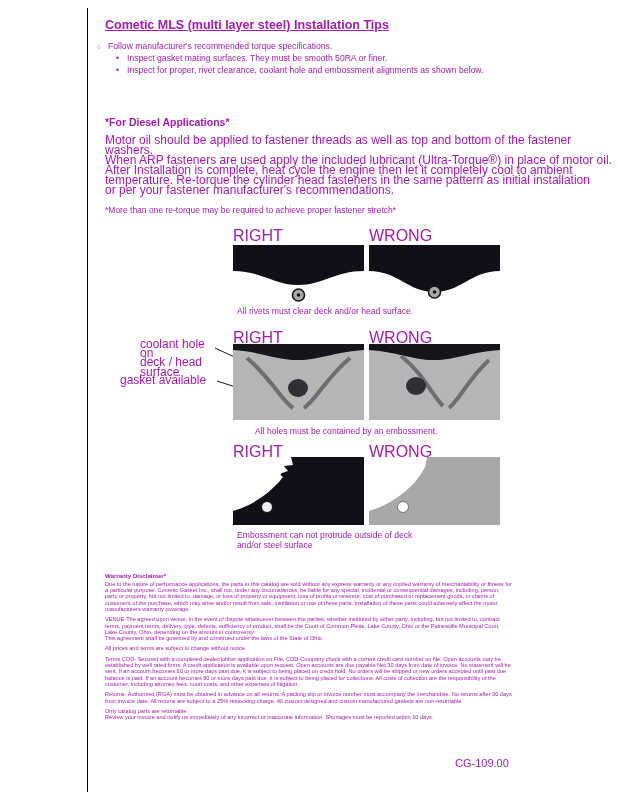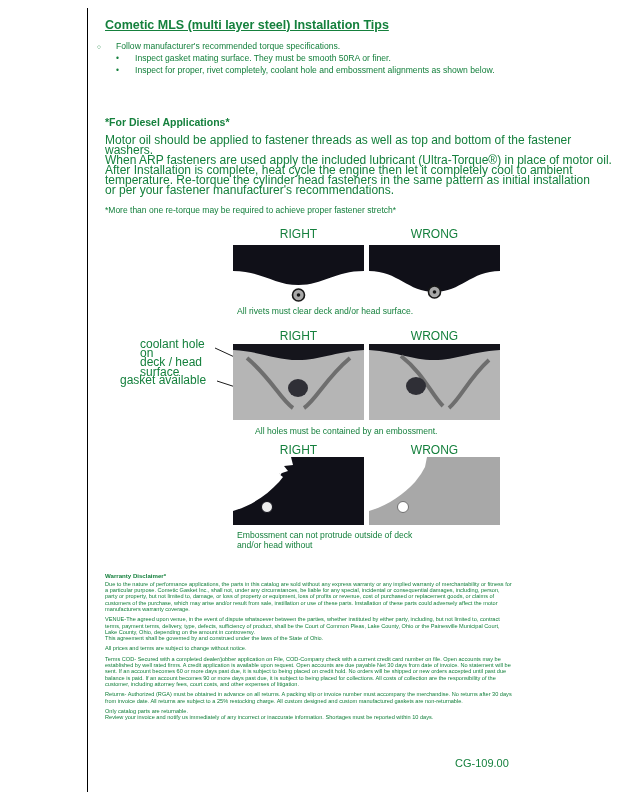--- a/index.html
+++ b/index.html
@@ -1,36 +1,36 @@
 <!DOCTYPE html>
 <html><head>
 <meta charset="utf-8">
 <style>
   * { margin:0; padding:0; box-sizing:border-box; }
   html,body { background:#ffffff; }
   .page { position:relative; width:618px; height:800px; background:#ffffff;
-          font-family:"Liberation Sans", sans-serif; color:#15803d; overflow:hidden; }
+          font-family:"Liberation Sans", sans-serif; color:#a21caf; overflow:hidden; }
   .abs { position:absolute; }
   .vline { left:87px; top:8px; width:1px; height:784px; background:#000; }
 
   .title { left:105px; top:18px; font-size:12.5px; font-weight:bold; text-decoration:underline; }
 
   .tips { left:97px; top:42px; width:460px; }
-  .brow { display:flex; gap:12px; font-size:8.6px; line-height:9.2px; margin-bottom:2.8px; align-items:flex-start; }
+  .brow { display:flex; gap:4px; font-size:8.6px; line-height:9.2px; margin-bottom:2.8px; align-items:flex-start; }
   .b  { display:inline-block; width:7px; font-size:6.5px; line-height:9.2px; }
   .sub { margin-left:19px; }
   .sb { display:inline-block; width:7px; font-size:8.5px; line-height:9.2px; }
 
   .diesel-h { left:105px; top:116px; font-size:10.5px; font-weight:bold; }
   .para { font-size:12px; line-height:10px; white-space:pre-line; }
   .p1 { left:105px; top:135px; }
   .p2 { left:105px; top:165px; }
   .note { left:105px; top:205px; font-size:8.5px;text-align:center; }
 
-  .hdr { width:131px; text-align:center; font-size:12px; }
+  .hdr { width:131px; text-align:left; font-size:16px; }
   .panel { background:#fff; }
   .panel svg { display:block; width:100%; height:100%; }
   .cap { font-size:8.6px; line-height:10px; white-space:pre-line; }
 
   .lbl { font-size:12px; line-height:9.2px; white-space:pre-line; }
 
   .legal { left:105px; top:573px; width:407px; font-size:5.6px; line-height:6.3px; }
   .legal-h { font-weight:bold; font-size:6.1px; margin-bottom:1.5px; }
   .legal p { margin:0 0 4px 0; white-space:pre-line; }
 
@@ -45,25 +45,25 @@
 
   <h1 class="title abs">Cometic MLS (multi layer steel) Installation Tips</h1>
 
   <div class="tips abs">
     <div class="brow">
       <span class="b">○</span>
       <span>Follow manufacturer's recommended torque specifications.</span>
     </div>
     <div class="brow sub">
       <span class="sb">•</span>
-      <span>Inspect gasket mating surface.  They must be smooth 50RA or finer.</span>
+      <span>Inspect gasket mating surfaces.  They must be smooth 50RA or finer.</span>
     </div>
     <div class="brow sub">
       <span class="sb">•</span>
-      <span>Inspect for proper, rivet completely, coolant hole and embossment alignments as shown below.</span>
+      <span>Inspect for proper, rivet clearance, coolant hole and embossment alignments as shown below.</span>
     </div>
   </div>
 
   <div class="diesel-h abs">*For Diesel Applications*</div>
   <div class="para p1 abs">Motor oil should be applied to fastener threads as well as top and bottom of the fastener washers.
 When ARP fasteners are used apply the included lubricant (Ultra-Torque®) in place of motor oil.</div>
   <div class="para p2 abs">After Installation is complete, heat cycle the engine then let it completely cool to ambient
 temperature. Re-torque the cylinder head fasteners in the same pattern as initial installation
 or per your fastener manufacturer's recommendations.</div>
   <div class="note abs">*More than one re-torque may be required to achieve proper fastener stretch*</div>
@@ -130,21 +130,21 @@
     </svg>
   </div>
   <div class="panel abs" style="left:369px;top:457px;width:131px;height:68px;">
     <svg viewBox="0 0 131 68">
       <path d="M131,0 V68 H0 V54 C18,49 34,38 46,25 L52,17 L56,10 L58,0 Z" fill="#a8a8a8"></path>
       <path d="M6,49 C24,43 38,30 48,16" stroke="#fff" stroke-width="1.4" fill="none"></path>
       <circle cx="34" cy="50" r="5.5" fill="#ffffff" stroke="#6f6f6f" stroke-width="1"></circle>
     </svg>
   </div>
   <div class="cap abs" style="left:237px;top:530px;">Embossment can not protrude outside of deck
-and/or head without</div>
+and/or steel surface</div>
 
   <div class="legal abs">
     <div class="legal-h">Warranty Disclaimer*</div>
     <p>Due to the nature of performance applications, the parts in this catalog are sold without any express warranty or any implied warranty of merchantability or fitness for a particular purpose.  Cometic Gasket Inc., shall not, under any circumstances, be liable for any special, incidental or consequential damages, including, person, party or property, but not limited to, damage, or loss of property or equipment, loss of profits or revenue, cost of purchased or replacement goods, or claims of customers of the purchase, which may arise and/or result from sale, instillation or use of these parts.  Installation of these parts could adversely affect the motor manufacturers warranty coverage.</p>
     <p>VENUE-The agreed upon venue, in the event of dispute whatsoever between the parties, whether instituted by either party, including, but not limited to, contract terms, payment terms, delivery, type, defects, sufficiency of product, shall be the Court of Common Pleas, Lake County, Ohio or the Painesville Municipal Court, Lake County, Ohio, depending on the amount in controversy.
 This agreement shall be governed by and construed under the laws of the State of Ohio.</p>
     <p>All prices and terms are subject to change without notice.</p>
     <p>Terms COD- Secured with a completed dealer/jobber application on File, COD-Company check with a current credit card number on file.  Open accounts may be established by well rated firms.  A credit application is available upon request.  Open accounts are due payable Net 30 days from date of invoice.  No statement will be sent.  If an account becomes 60 or more days past due, it is subject to being placed on credit hold.  No orders will be shipped or new orders accepted until past due balance is paid.  If an account becomes 90 or more days past due, it is subject to being placed for collections.  All costs of collection are the responsibility of the customer, including attorney fees, court costs, and other expenses of litigation.</p>
     <p>Returns- Authorized (RGA) must be obtained in advance on all returns.  A packing slip or invoice number must accompany the merchandise.  No returns after 30 days from invoice date.  All returns are subject to a 25% restocking charge.  All custom designed and custom manufactured gaskets are non-returnable.</p>
     <p>Only catalog parts are returnable.

